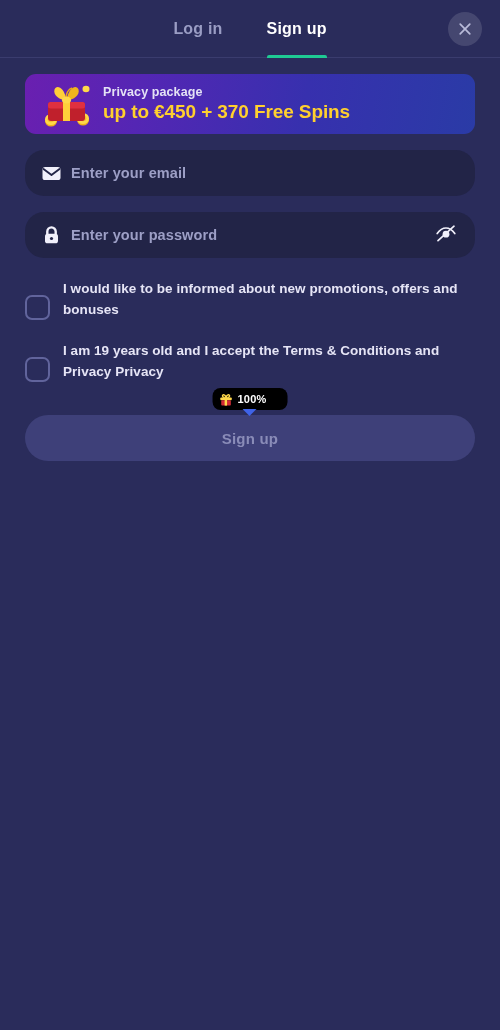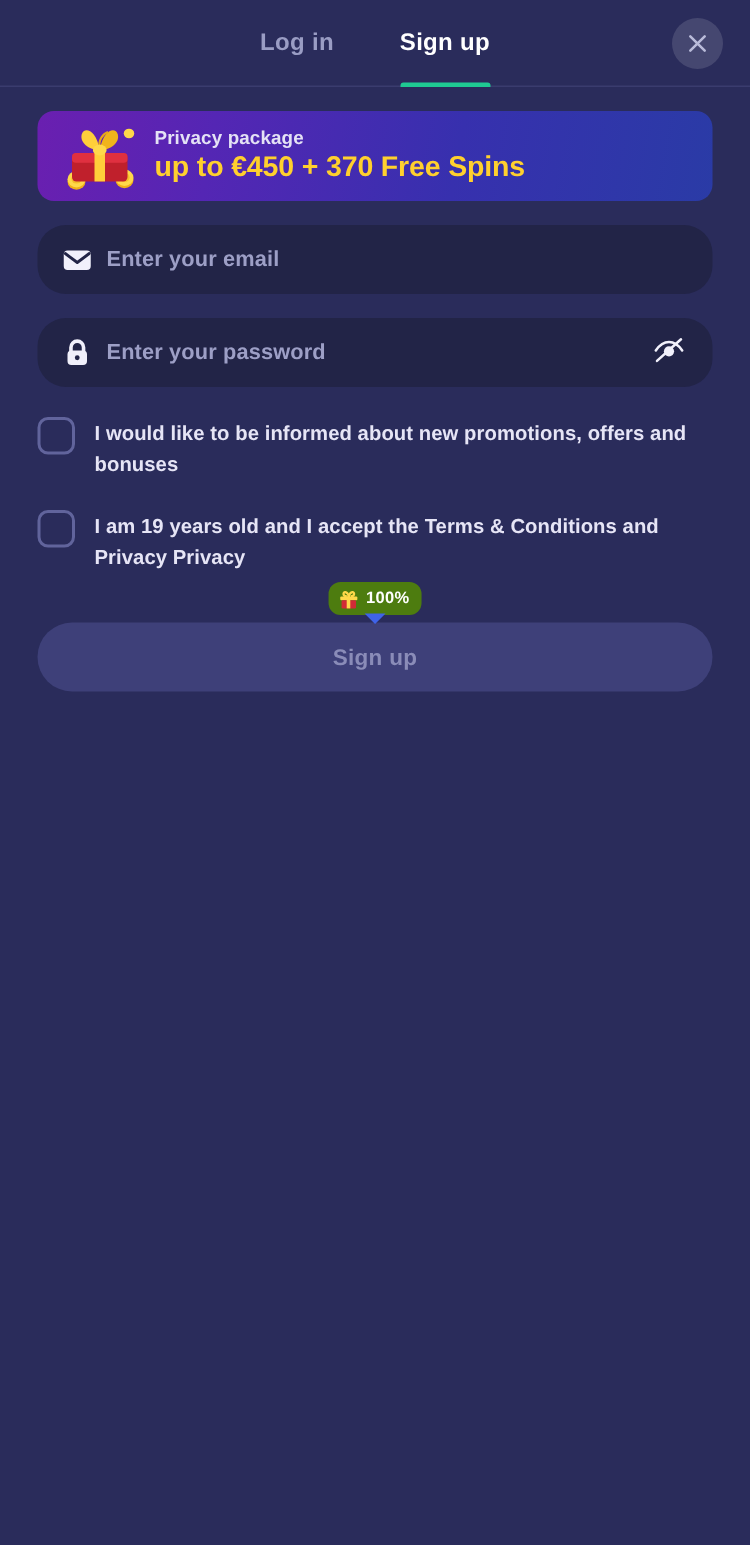--- a/index.html
+++ b/index.html
@@ -150,21 +150,21 @@
     flex: 0 0 30px;
     display: flex;
     align-items: center;
     justify-content: center;
     cursor: pointer;
   }
 
   
   .check-row {
     display: flex;
-    align-items: flex-start;
+    align-items: flex-end;
     margin-top: 19px;
     gap: 13px;
   }
   .check-row:first-of-type { margin-top: 24px; }
   .checkbox {
     width: 25px;
     height: 25px;
     flex: 0 0 25px;
     border-radius: 7px;
     border: 2px solid #61649c;
@@ -188,24 +188,24 @@
   
   .submit-wrap {
     position: relative;
     margin-top: 33px;
   }
   .bonus-badge {
     position: absolute;
     left: 50%;
     transform: translateX(-50%);
     top: -27px;
-    background: #4d7c0f;
+    background: #000000;
     border-radius: 8px;
     height: 22px;
-    padding: 0 8px 0 6px;
+    padding: 0 21px 0 6px;
     display: flex;
     align-items: center;
     gap: 4px;
     z-index: 3;
     cursor: pointer;
   }
   .bonus-badge::after {
     content: "";
     position: absolute;
     left: 50%;

